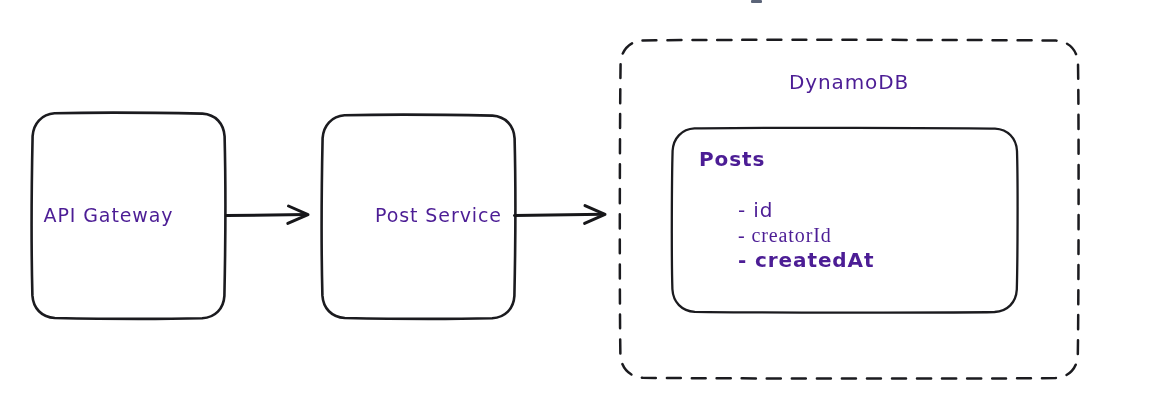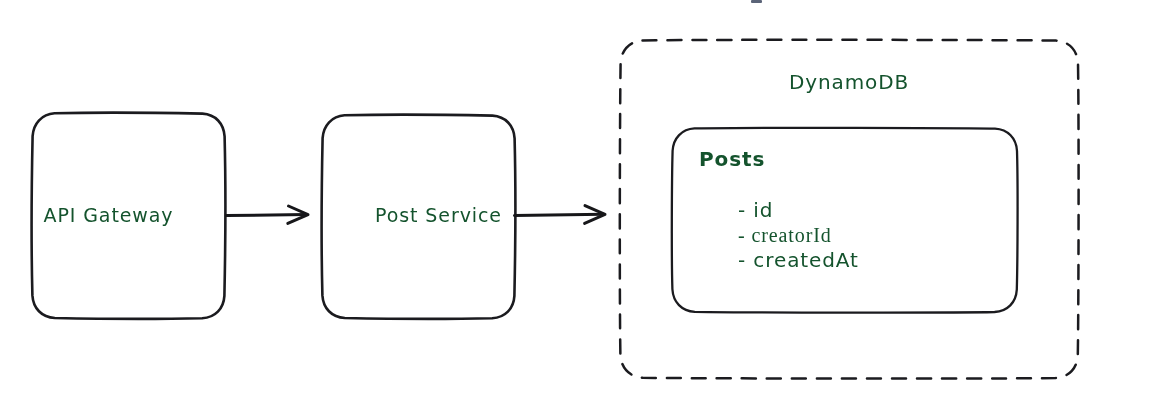--- a/index.html
+++ b/index.html
@@ -57,21 +57,21 @@
   }
   .arrow-head {
     fill: none;
     stroke: #17171a;
     stroke-width: 3.0;
     stroke-linecap: round;
     stroke-linejoin: round;
   }
   .label {
     position: absolute;
-    color: #14532d;
+    color: #4c1d95;
     font-family: "DejaVu Sans", sans-serif;
     letter-spacing: 0.9px;
     white-space: pre;
     user-select: none;
   }
   .node-label {
     font-size: 19px;
     text-align: center;
     line-height: 1;
   }
@@ -170,18 +170,18 @@
 
   <div class="label node-label" style="left: 314px; top: 206px; width: 193px; padding-left: 28px;">Post Service</div>
 
   <div class="label group-label" style="left: 620px; top: 72px; width: 458px;">DynamoDB</div>
 
   <div class="label table-title" style="left: 699px; top: 149px; font-weight: bold;">Posts</div>
 
   <div id="field-list">
     <div class="label field-row" style="position: static;">- id</div>
     <div class="label field-row" style="position: static; font-family: Liberation Serif, serif;">- creatorId</div>
-    <div class="label field-row" style="position: static;">- createdAt</div>
+    <div class="label field-row" style="position: static; font-weight: bold;">- createdAt</div>
   </div>
 
   <div class="artifact" style="left: 751px; top: 0px; width: 11px; height: 3px;"></div>
 
 </div>
 
 </body></html>

